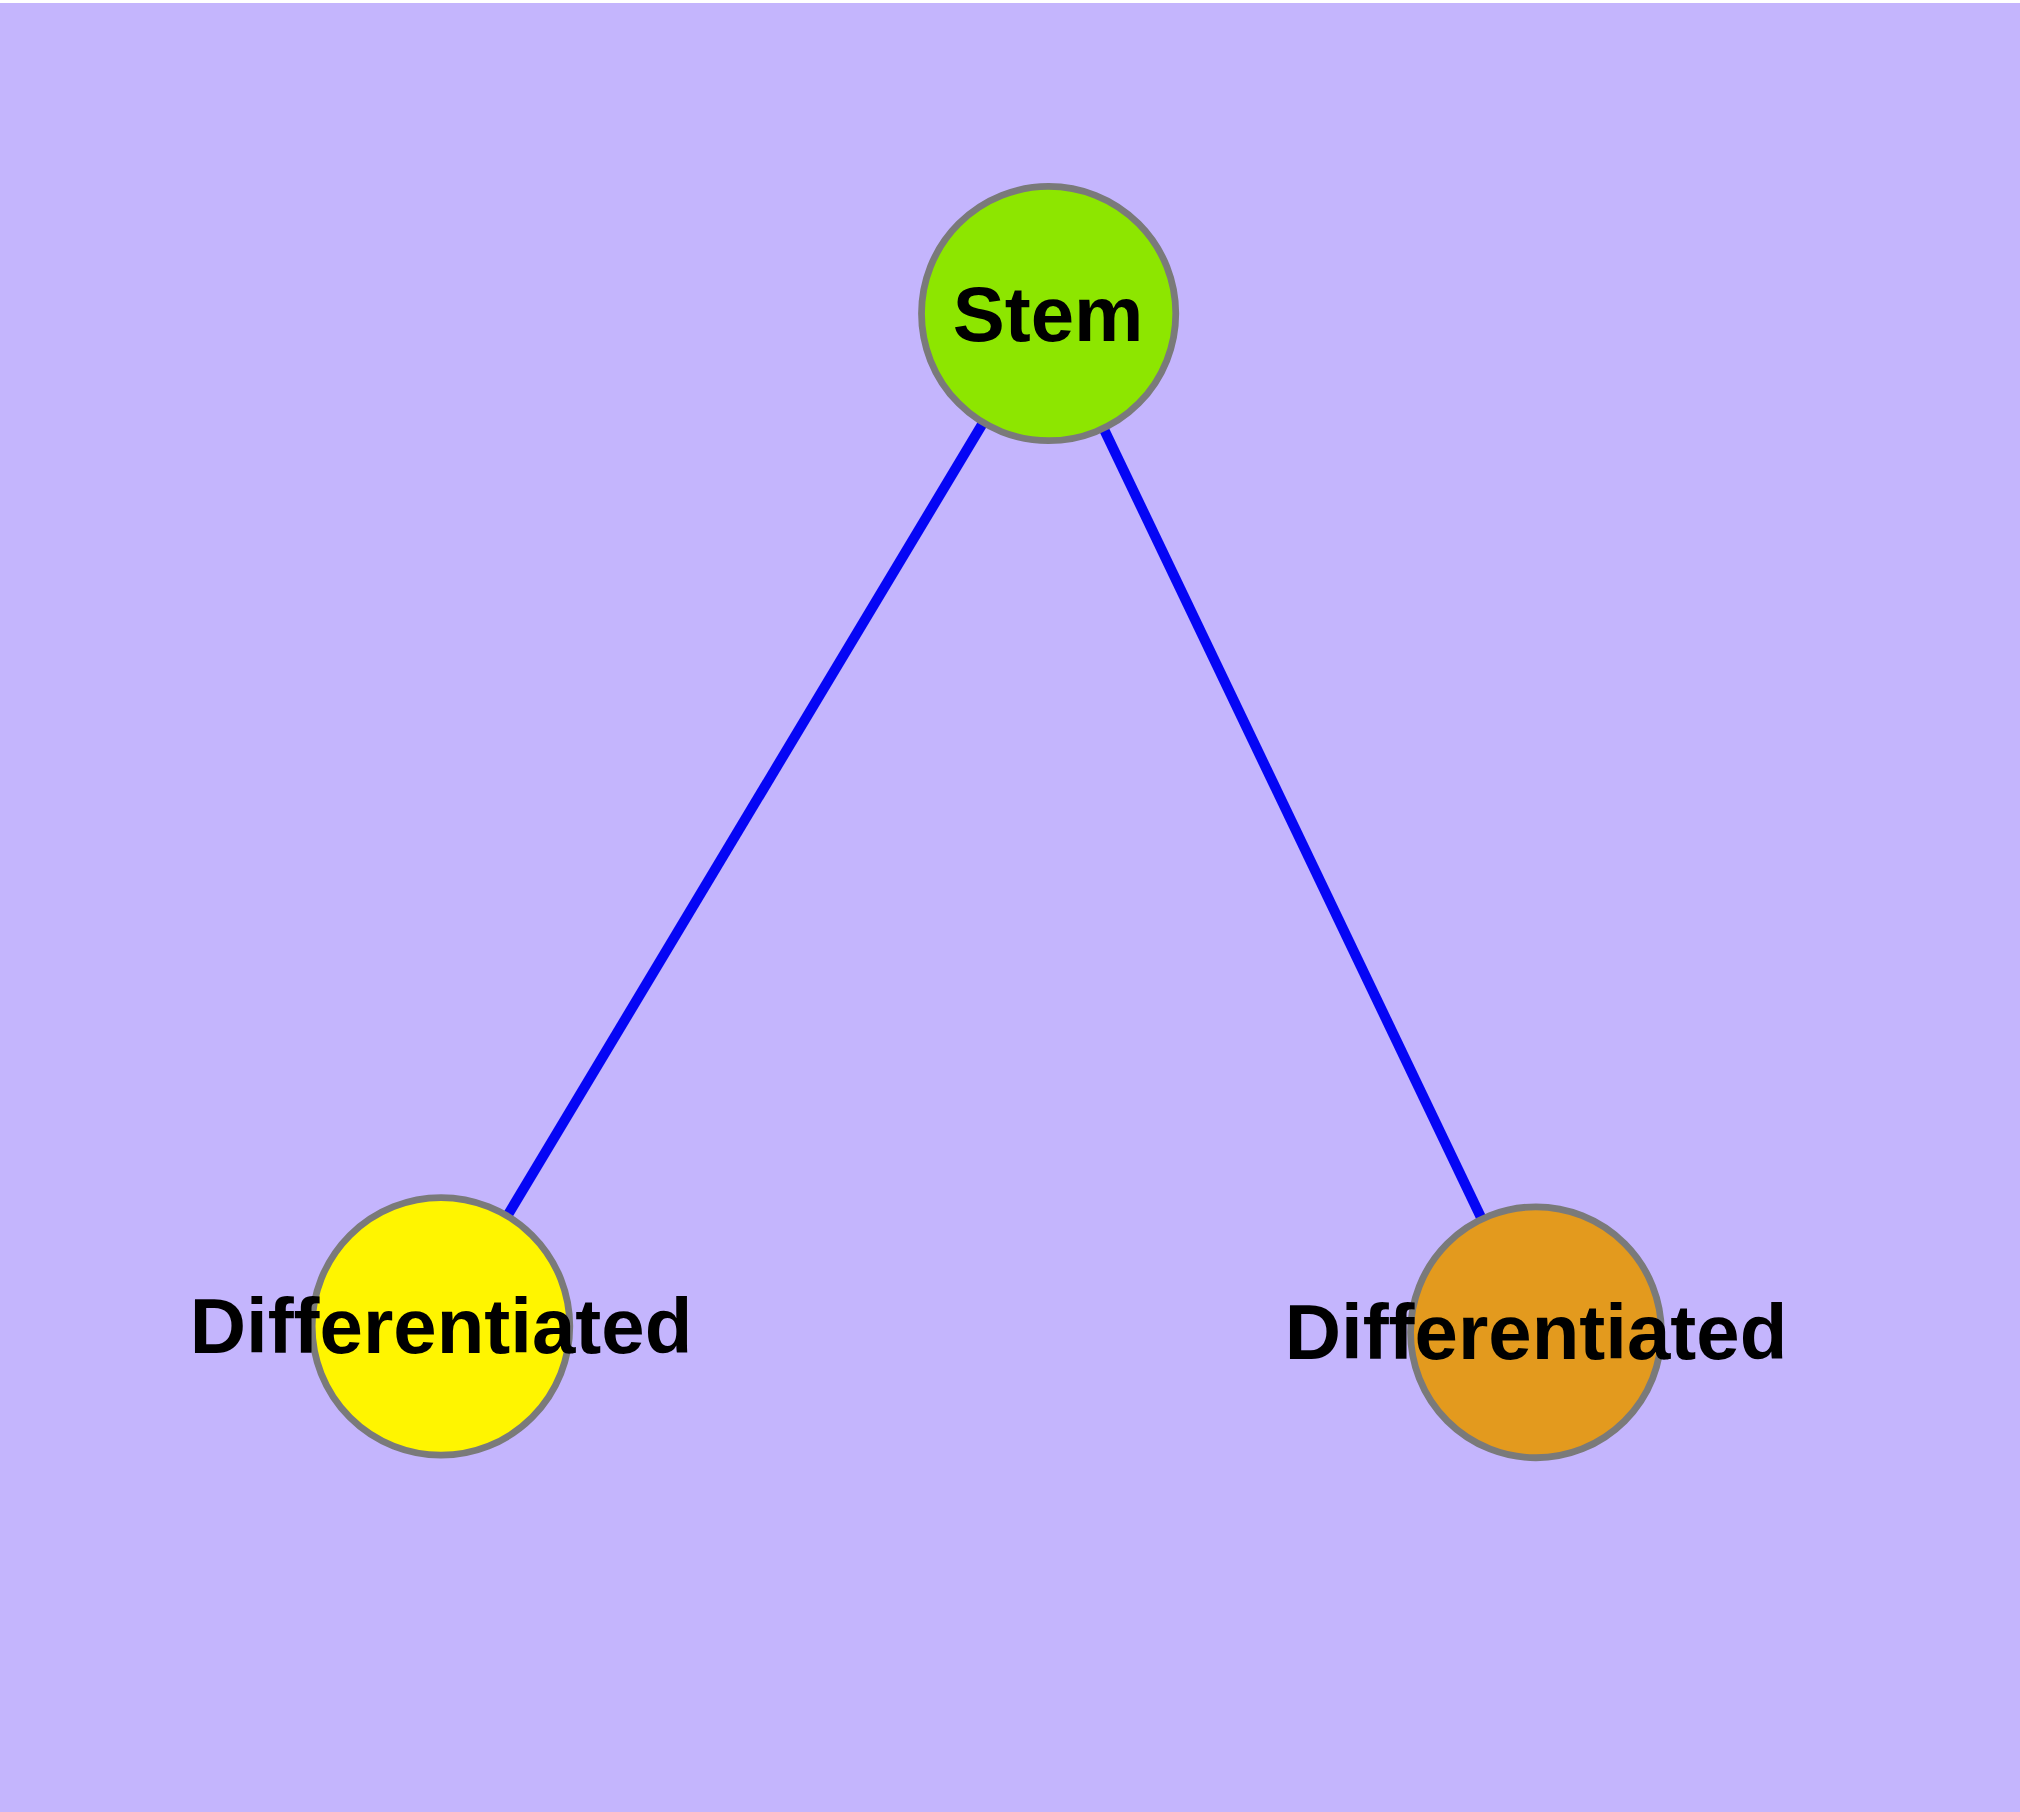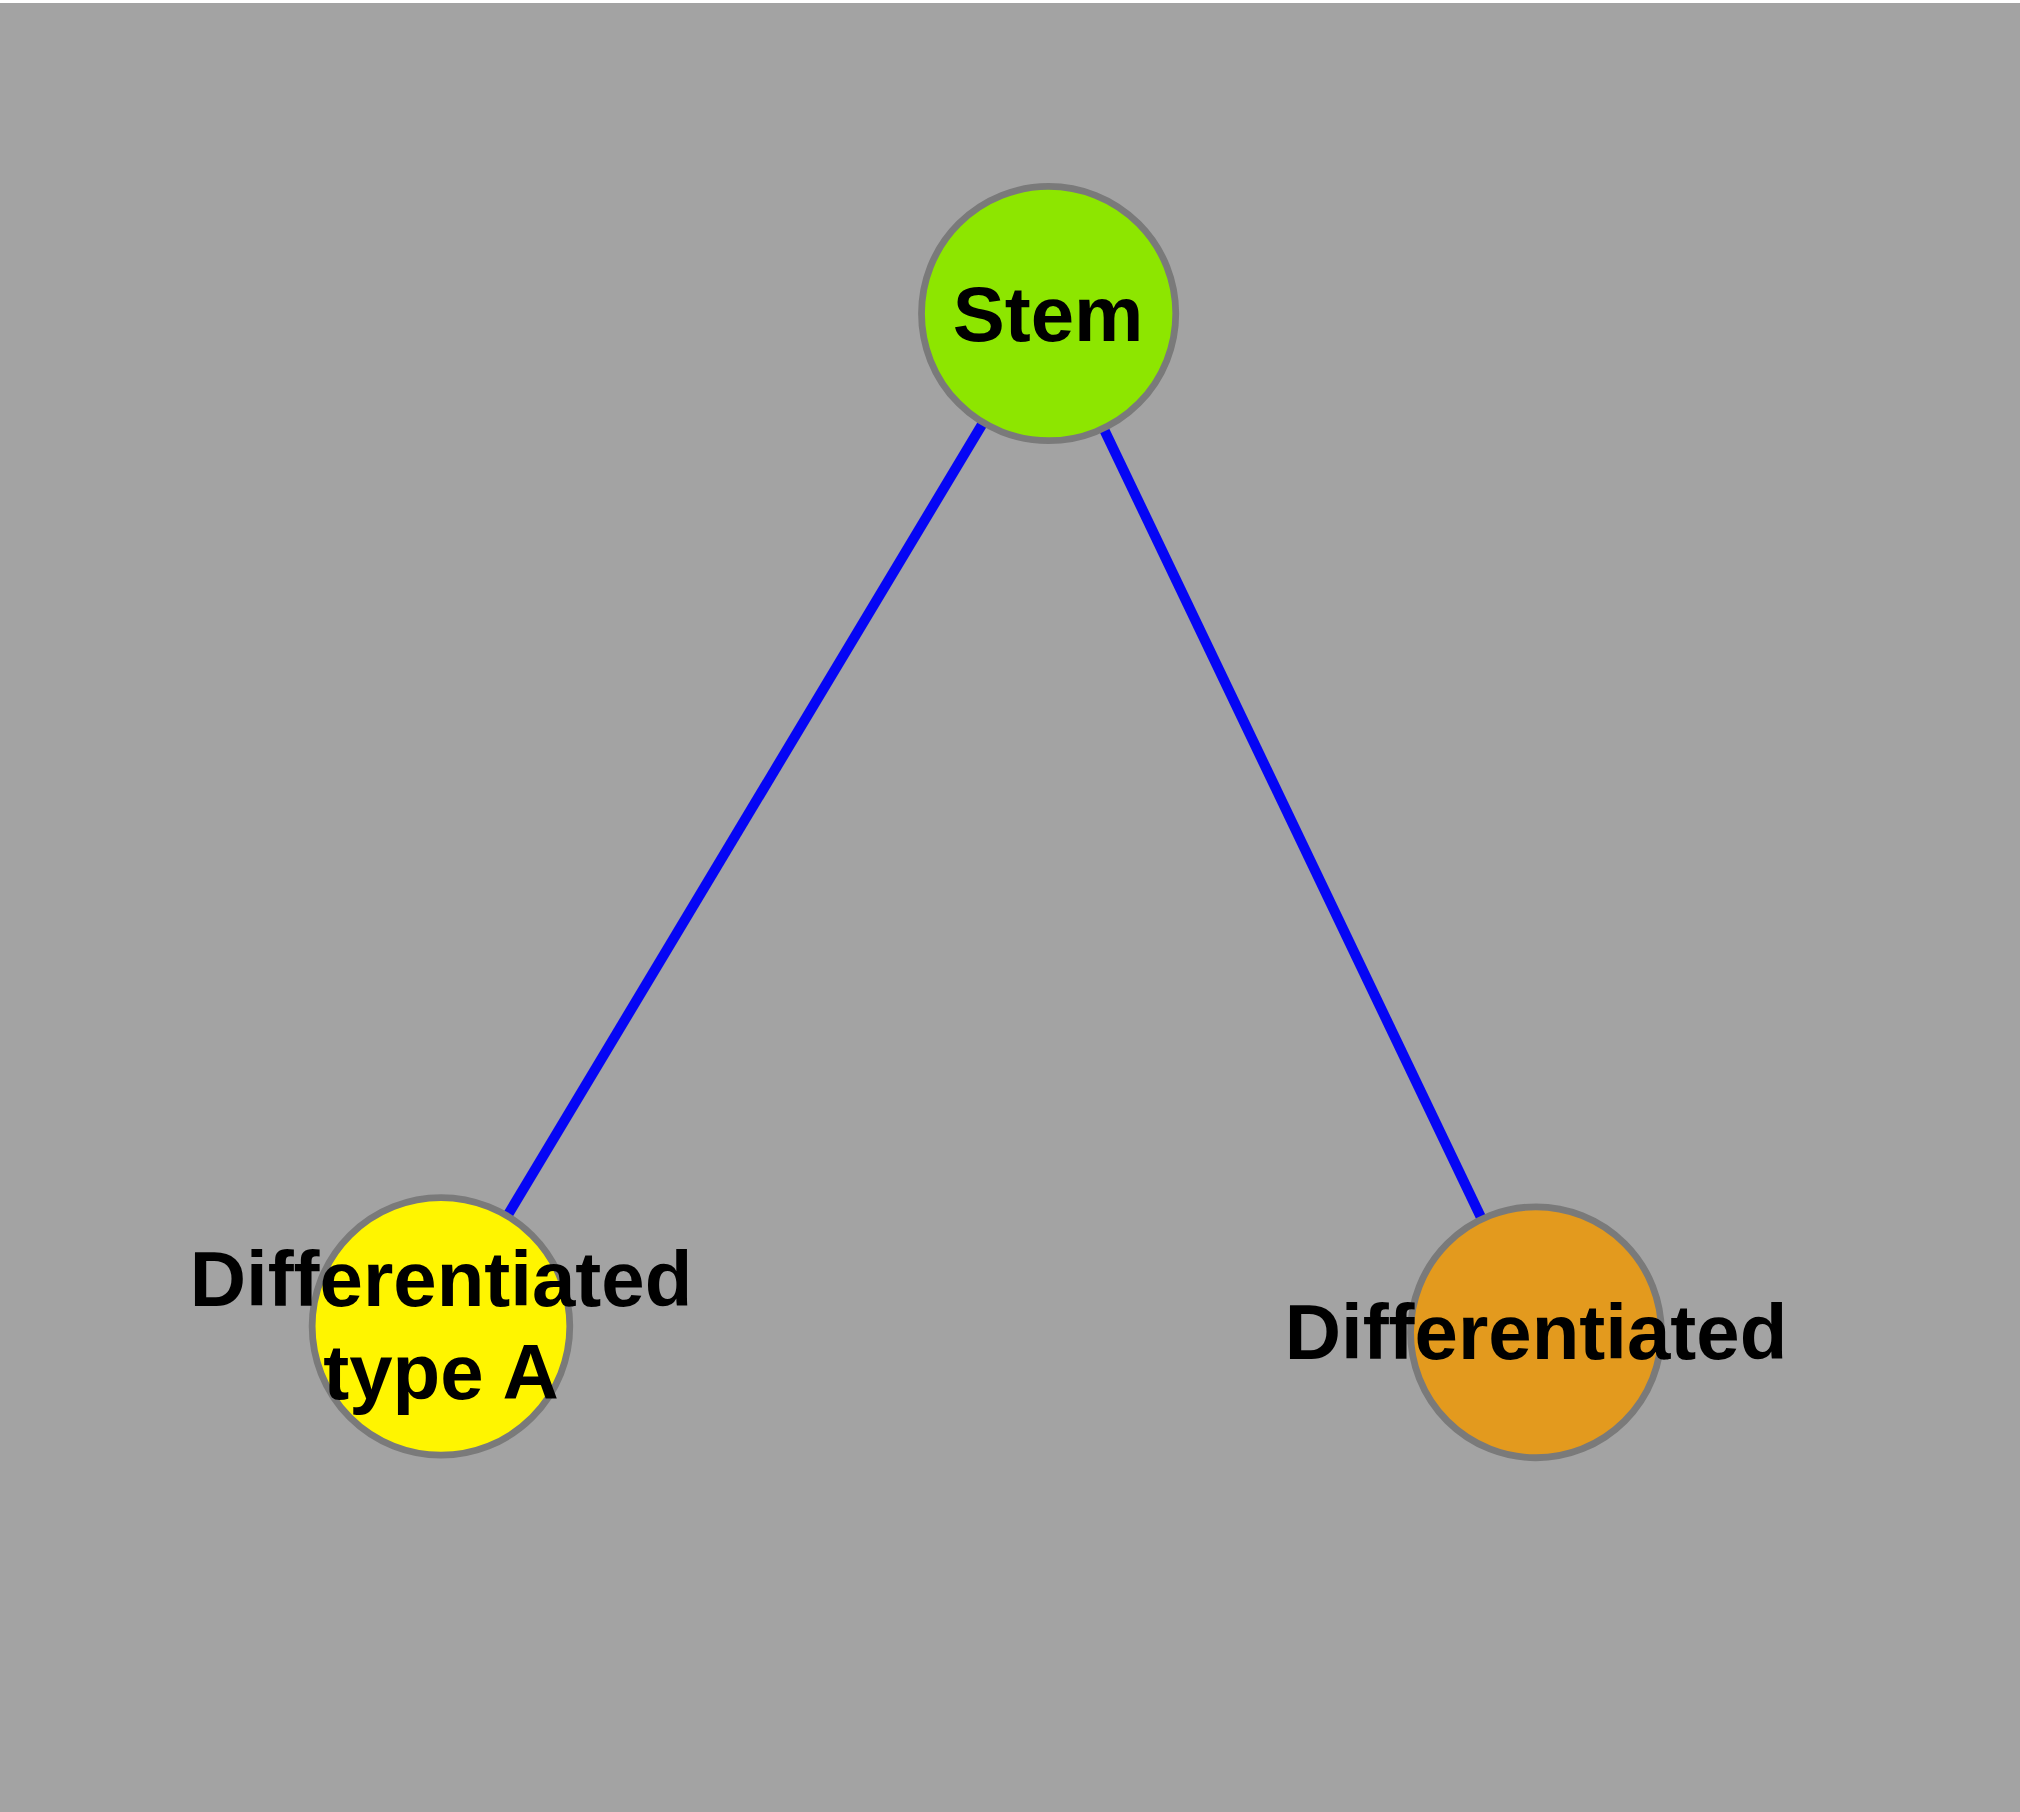--- a/index.html
+++ b/index.html
@@ -37,35 +37,34 @@
     z-index: 10;
     pointer-events: none;
   }
   .node-label .label-line {
     display: block;
   }
 </style>
 </head>
 <body>
 
-<div class="canvas" id="canvas" style="background: #a3a3a3; width: 2021px; height: 1812px;">
+<div class="canvas" id="canvas" style="background: #c4b5fd; width: 2021px; height: 1812px;">
   <div class="top-strip" id="top-strip" style="background: rgb(255, 255, 255);"></div>
   <svg id="graph-svg" xmlns="http://www.w3.org/2000/svg" viewBox="0 0 2384 2138">
       <line x1="1237" y1="370" x2="520" y2="1565" stroke="#0505F5" stroke-width="12"></line>
       <line x1="1237" y1="370" x2="1812" y2="1572" stroke="#0505F5" stroke-width="12"></line>
       <circle cx="1237" cy="370" r="150" fill="#8DE600" stroke="#7A7A7A" stroke-width="8"></circle>
       <circle cx="520" cy="1565" r="152" fill="#FFF500" stroke="#7A7A7A" stroke-width="8"></circle>
       <circle cx="1812" cy="1572" r="148" fill="#E39A1E" stroke="#7A7A7A" stroke-width="8"></circle>
     </svg>
   <div id="labels-layer">
       <div class="node-label" style="left: 1048px; top: 314px; color: rgb(0, 0, 0); font-size: 78px; line-height: 93px;">
         <span class="label-line">Stem</span>
       </div>
       <div class="node-label" style="left: 441px; top: 1326px; color: rgb(0, 0, 0); font-size: 78px; line-height: 93px;">
         <span class="label-line">Differentiated</span>
-        <span class="label-line">type A</span>
       </div>
       <div class="node-label" style="left: 1536px; top: 1332px; color: rgb(0, 0, 0); font-size: 78px; line-height: 93px;">
         <span class="label-line">Differentiated</span>
       </div>
     </div>
 </div>
 
 
 </body></html>

